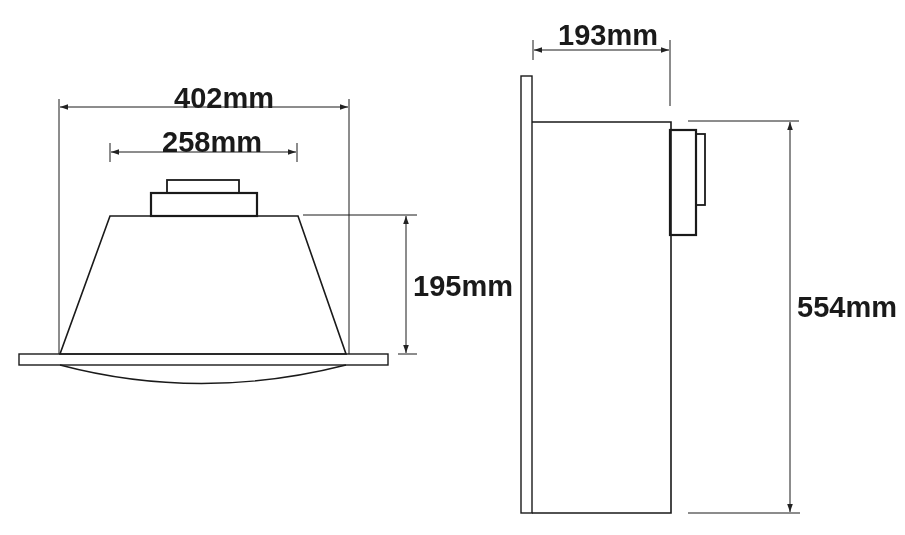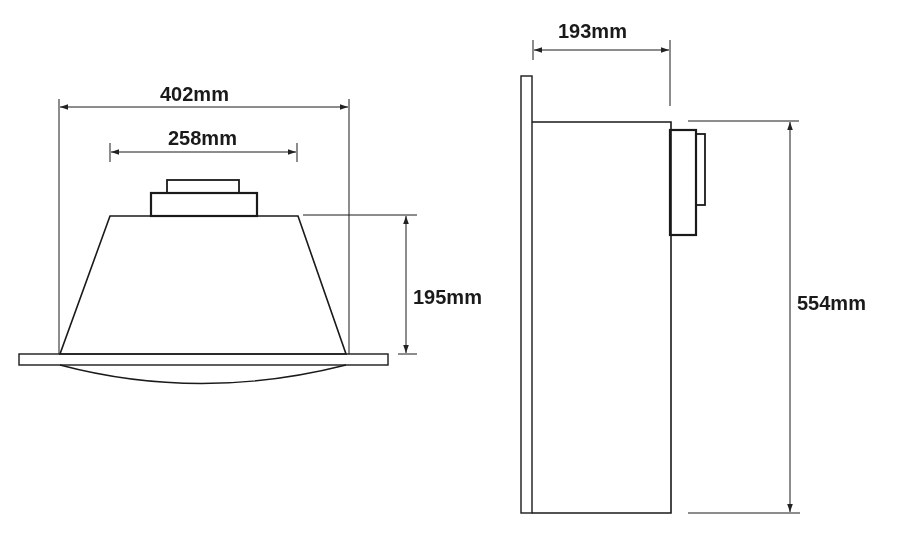--- a/index.html
+++ b/index.html
@@ -1,18 +1,18 @@
 <!DOCTYPE html>
 <html><head>
 <meta charset="utf-8">
 <style>
   html, body { margin:0; padding:0; background:#ffffff; }
   body { width:905px; height:535px; position:relative; overflow:hidden; font-family:"Liberation Sans", sans-serif; }
   svg { position:absolute; left:0; top:0; }
-  .lbl { position:absolute; font-family:"Liberation Sans", sans-serif; font-weight:bold; font-size:20px; color:#1a1a1a; white-space:nowrap; line-height:1; }
+  .lbl { position:absolute; font-family:"Liberation Sans", sans-serif; font-weight:bold; font-size:29px; color:#1a1a1a; white-space:nowrap; line-height:1; }
 </style>
 </head>
 <body>
 
 <svg width="905" height="535" viewBox="0 0 905 535">
   <defs>
     <marker id="arr" viewBox="0 0 10 10" refX="10" refY="5" markerWidth="8" markerHeight="8" orient="auto-start-reverse">
       <path d="M0,1.5 L10,5 L0,8.5 z" fill="#222"></path>
     </marker>
   </defs>
@@ -52,17 +52,17 @@
     <line x1="533" y1="40" x2="533" y2="60" stroke-width="1"></line>
     <line x1="670" y1="40" x2="670" y2="106" stroke-width="1"></line>
     <line x1="688" y1="121" x2="799" y2="121" stroke-width="1"></line>
     <line x1="688" y1="513" x2="800" y2="513" stroke-width="1.2"></line>
 
     <line x1="534" y1="50" x2="669" y2="50" stroke-width="1" marker-start="url(#arr)" marker-end="url(#arr)"></line>
     <line x1="790" y1="122" x2="790" y2="512" stroke-width="1" marker-start="url(#arr)" marker-end="url(#arr)"></line>
   </g>
 </svg>
 
-<div class="lbl" style="left:160px; top:84px;">402mm</div>
-<div class="lbl" style="left:168px; top:128px;text-align:center;">258mm</div>
-<div class="lbl" style="left:413px; top:287px;">195mm</div>
+<div class="lbl" style="left:174px; top:84px;">402mm</div>
+<div class="lbl" style="left:162px; top:128px;text-align:center;">258mm</div>
+<div class="lbl" style="left:413px; top:272px;">195mm</div>
 <div class="lbl" style="left:558px; top:21px;">193mm</div>
 <div class="lbl" style="left:797px; top:293px;">554mm</div>
 
 </body></html>

